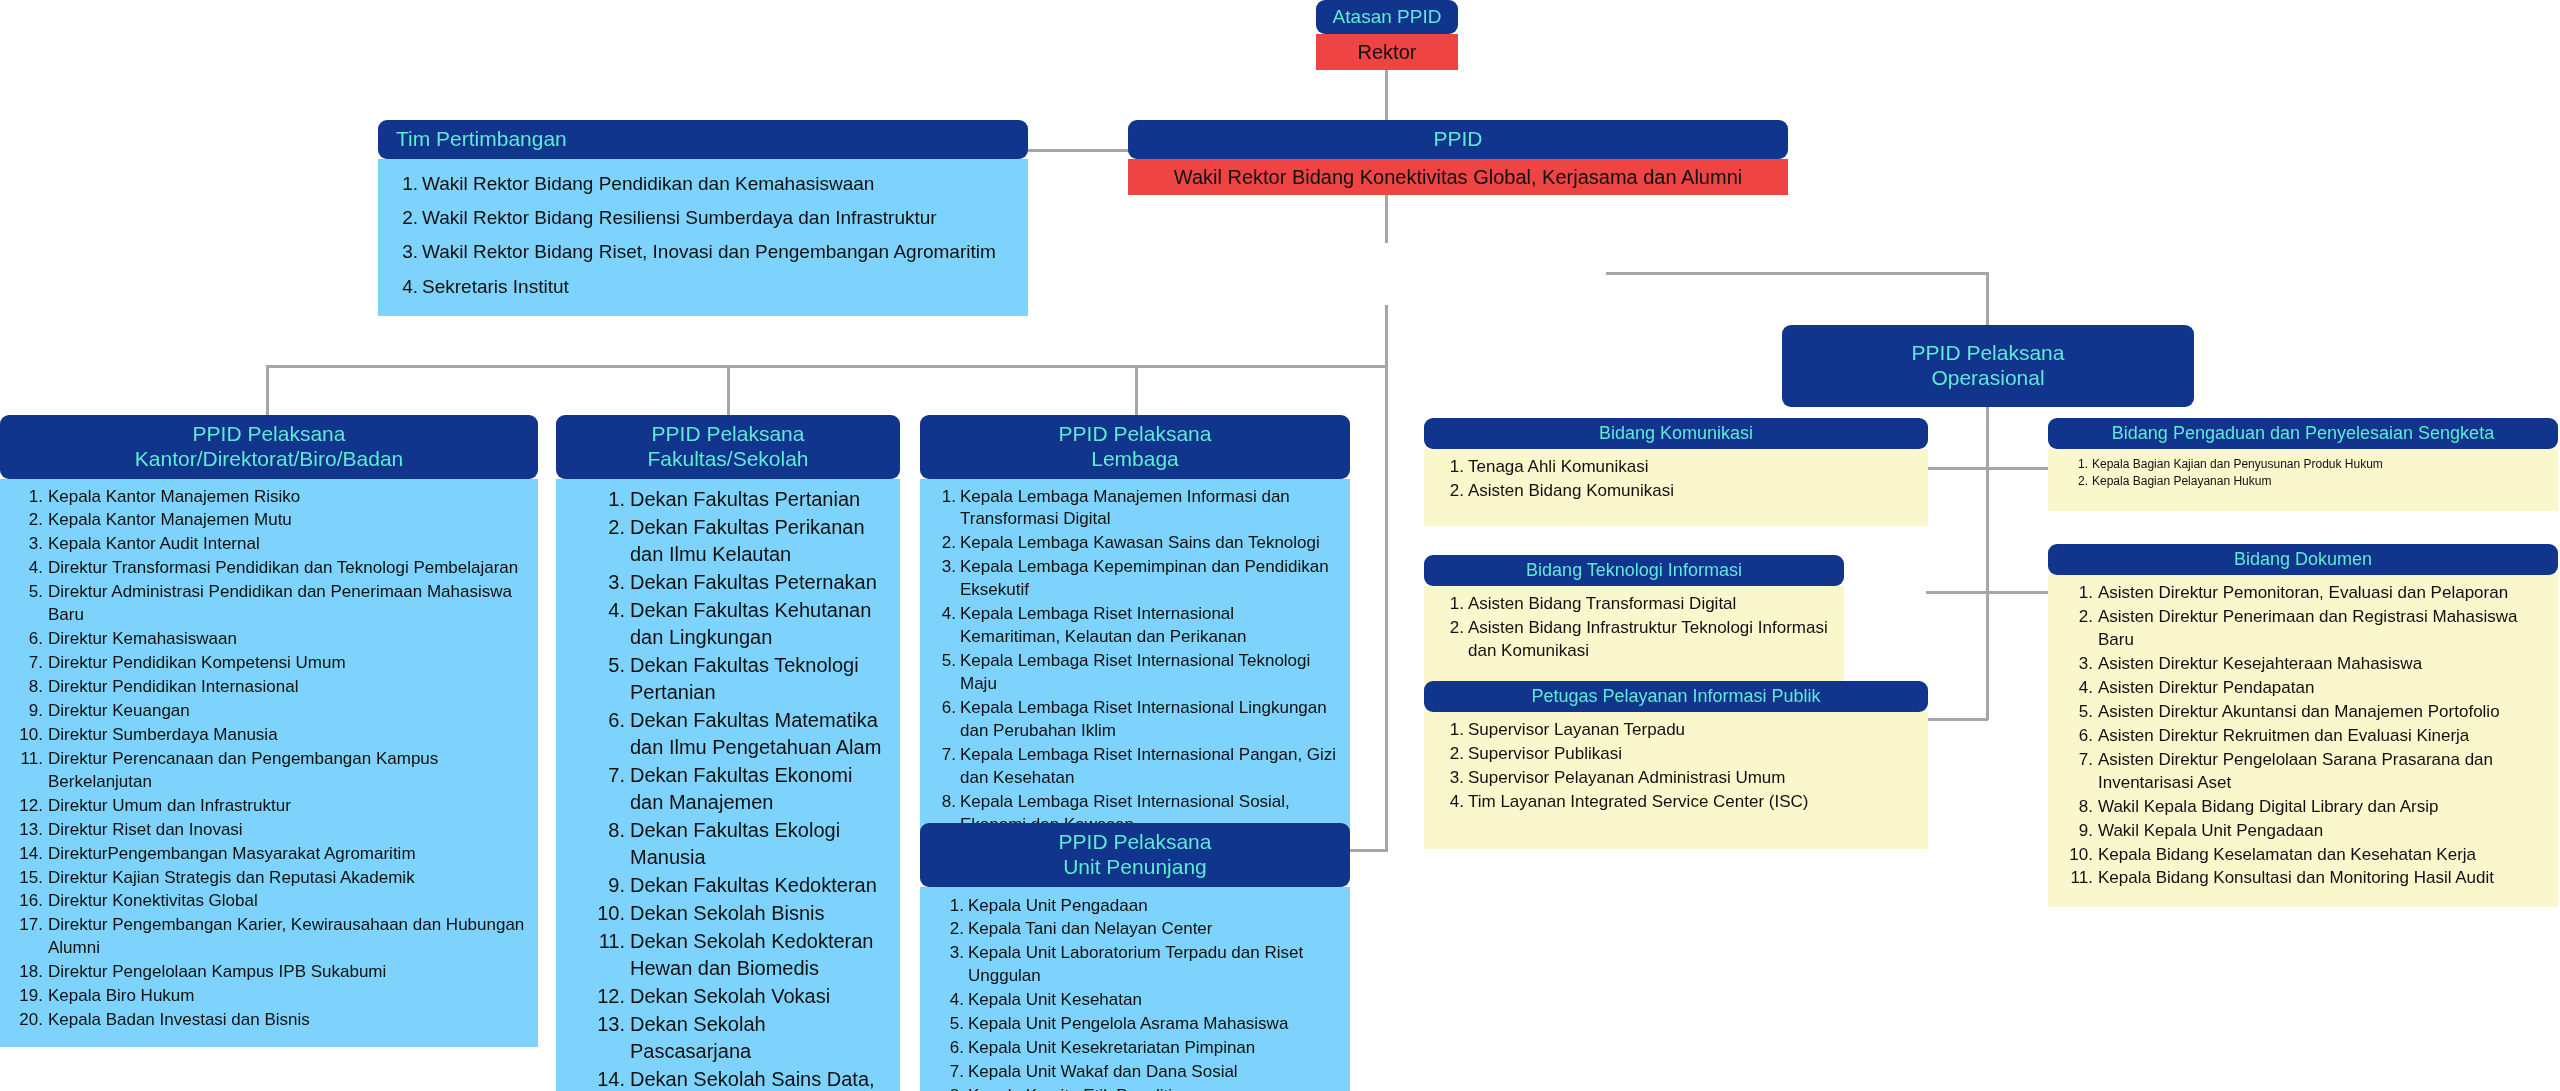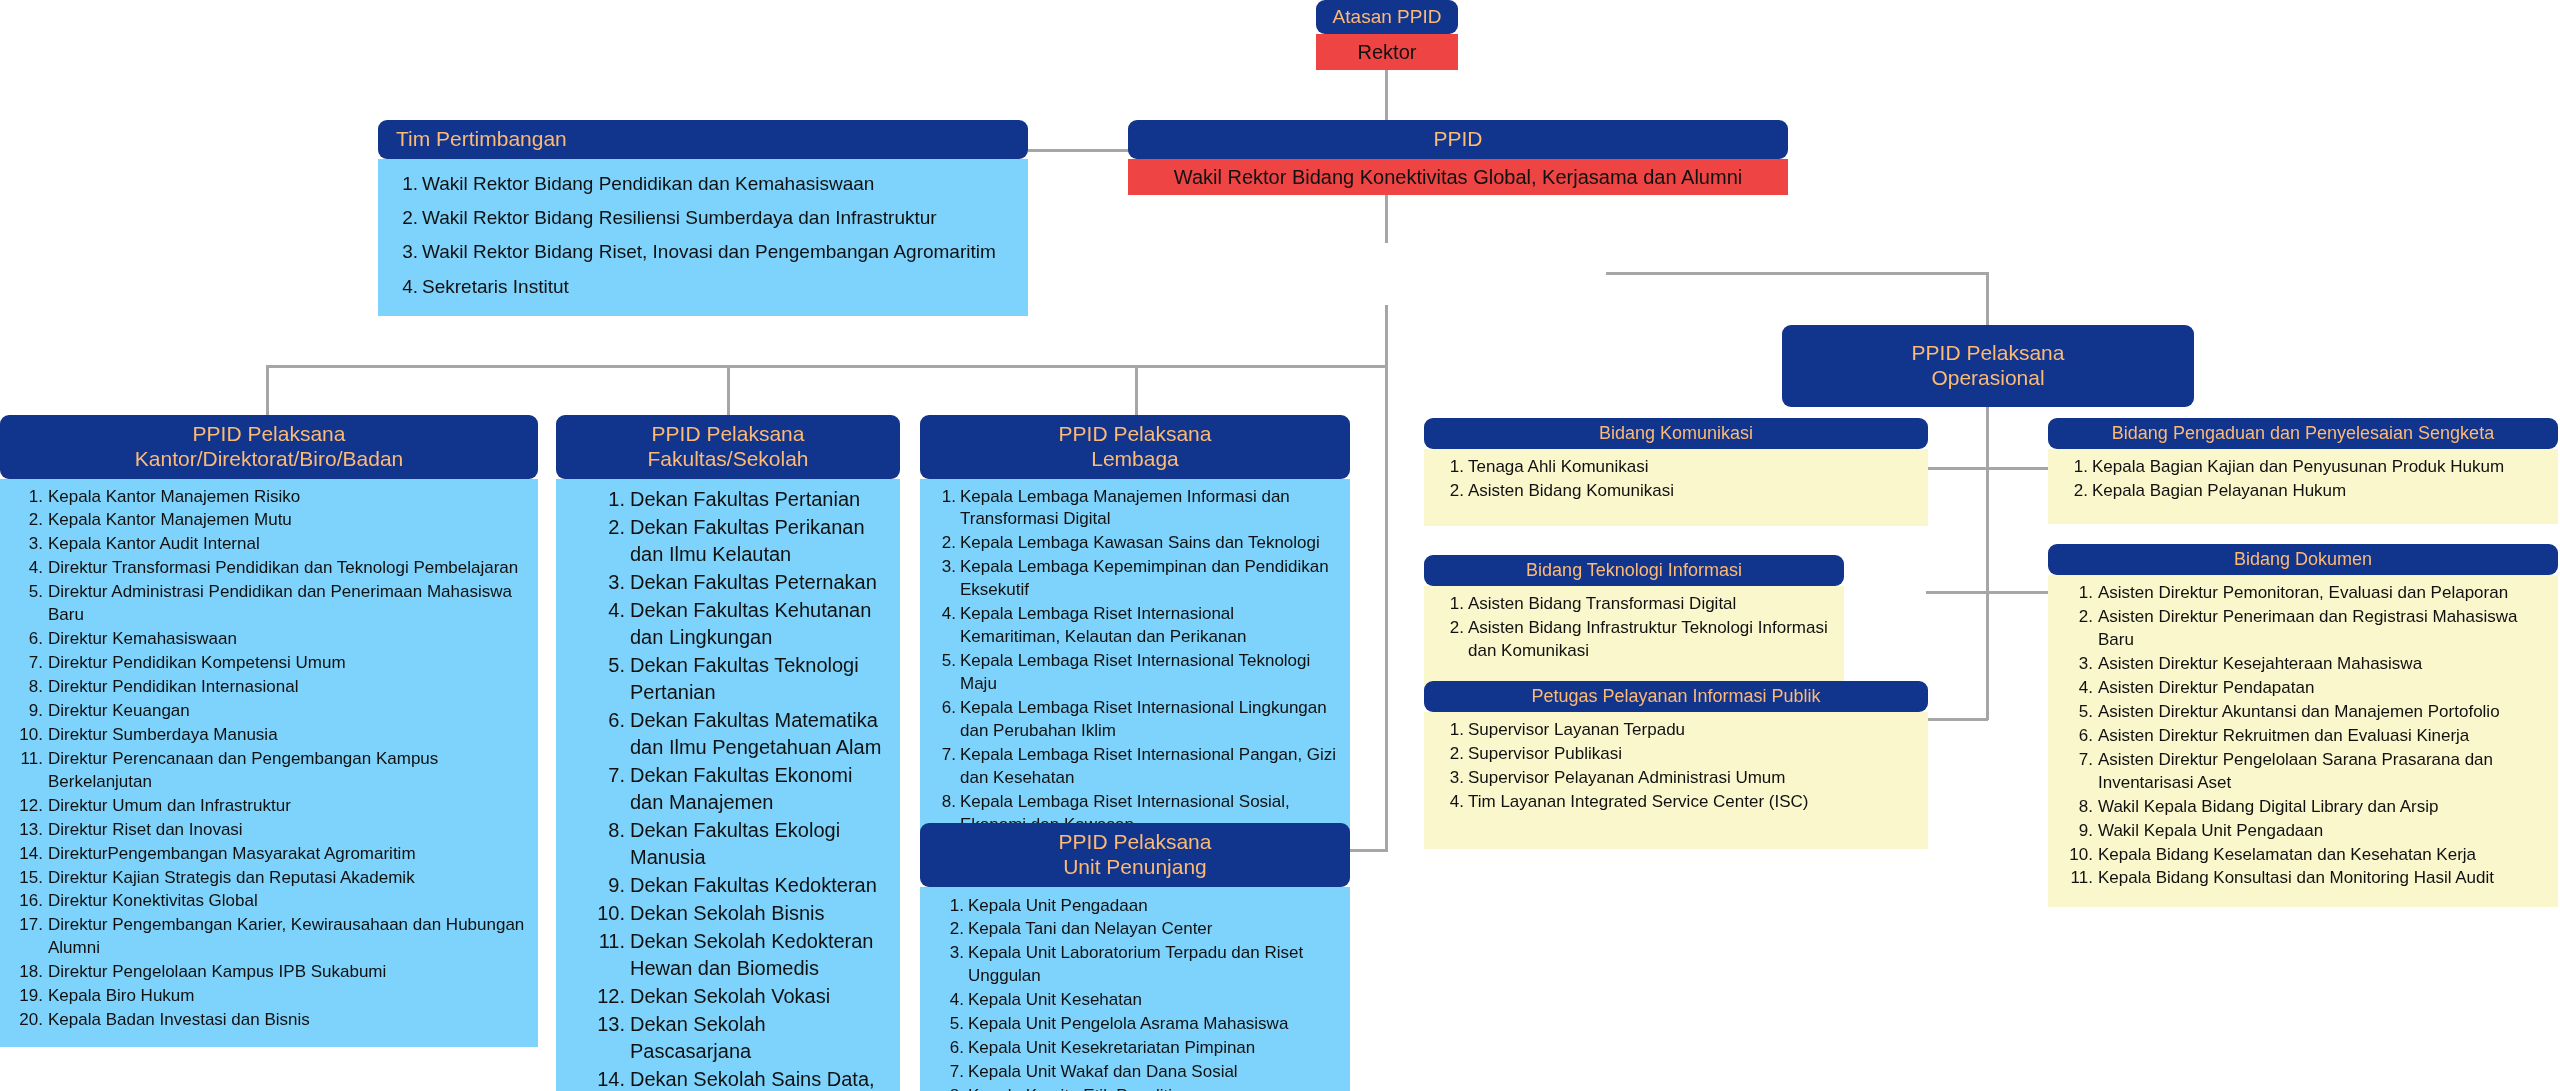--- a/index.html
+++ b/index.html
@@ -14,21 +14,21 @@
   
   .line { position: absolute; background: #a6a6a6; z-index: 1; }
   .line.v { width: 3px; }
   .line.h { height: 3px; }
 
   
   .node { position: absolute; z-index: 3; }
 
   .node-head {
     background: #11348c;
-    color: #fdba74;
+    color: #5eead4;
     border-radius: 9px;
     text-align: center;
     font-size: 21px;
     line-height: 1.18;
     padding: 7px 10px;
     font-weight: 400;
   }
   .node-head.sm { font-size: 19px; padding: 6px 8px; }
   .node-head.tiny { font-size: 18px; padding: 5px 8px; }
 
@@ -271,21 +271,21 @@
           <li>Supervisor Layanan Terpadu</li>
           <li>Supervisor Publikasi</li>
           <li>Supervisor Pelayanan Administrasi Umum</li>
           <li>Tim Layanan Integrated Service Center (ISC)</li>
         </ol>
     </div>
   </div>
 
   <div class="node" id="node-sengketa">
     <div class="node-head tiny">Bidang Pengaduan dan Penyelesaian Sengketa</div>
-    <div class="node-body yellow" style="font-size:17px; line-height:1.35; padding:7px 12px 20px 14px;">
+    <div class="node-body yellow" style="font-size:12px; line-height:1.35; padding:7px 12px 20px 14px;">
       <ol class="items">
           <li>Kepala Bagian Kajian dan Penyusunan Produk Hukum</li>
           <li>Kepala Bagian Pelayanan Hukum</li>
         </ol>
     </div>
   </div>
 
   <div class="node" id="node-dokumen">
     <div class="node-head tiny">Bidang Dokumen</div>
     <div class="node-body yellow" style="font-size:17px; line-height:1.35; padding:7px 12px 16px 14px;">

